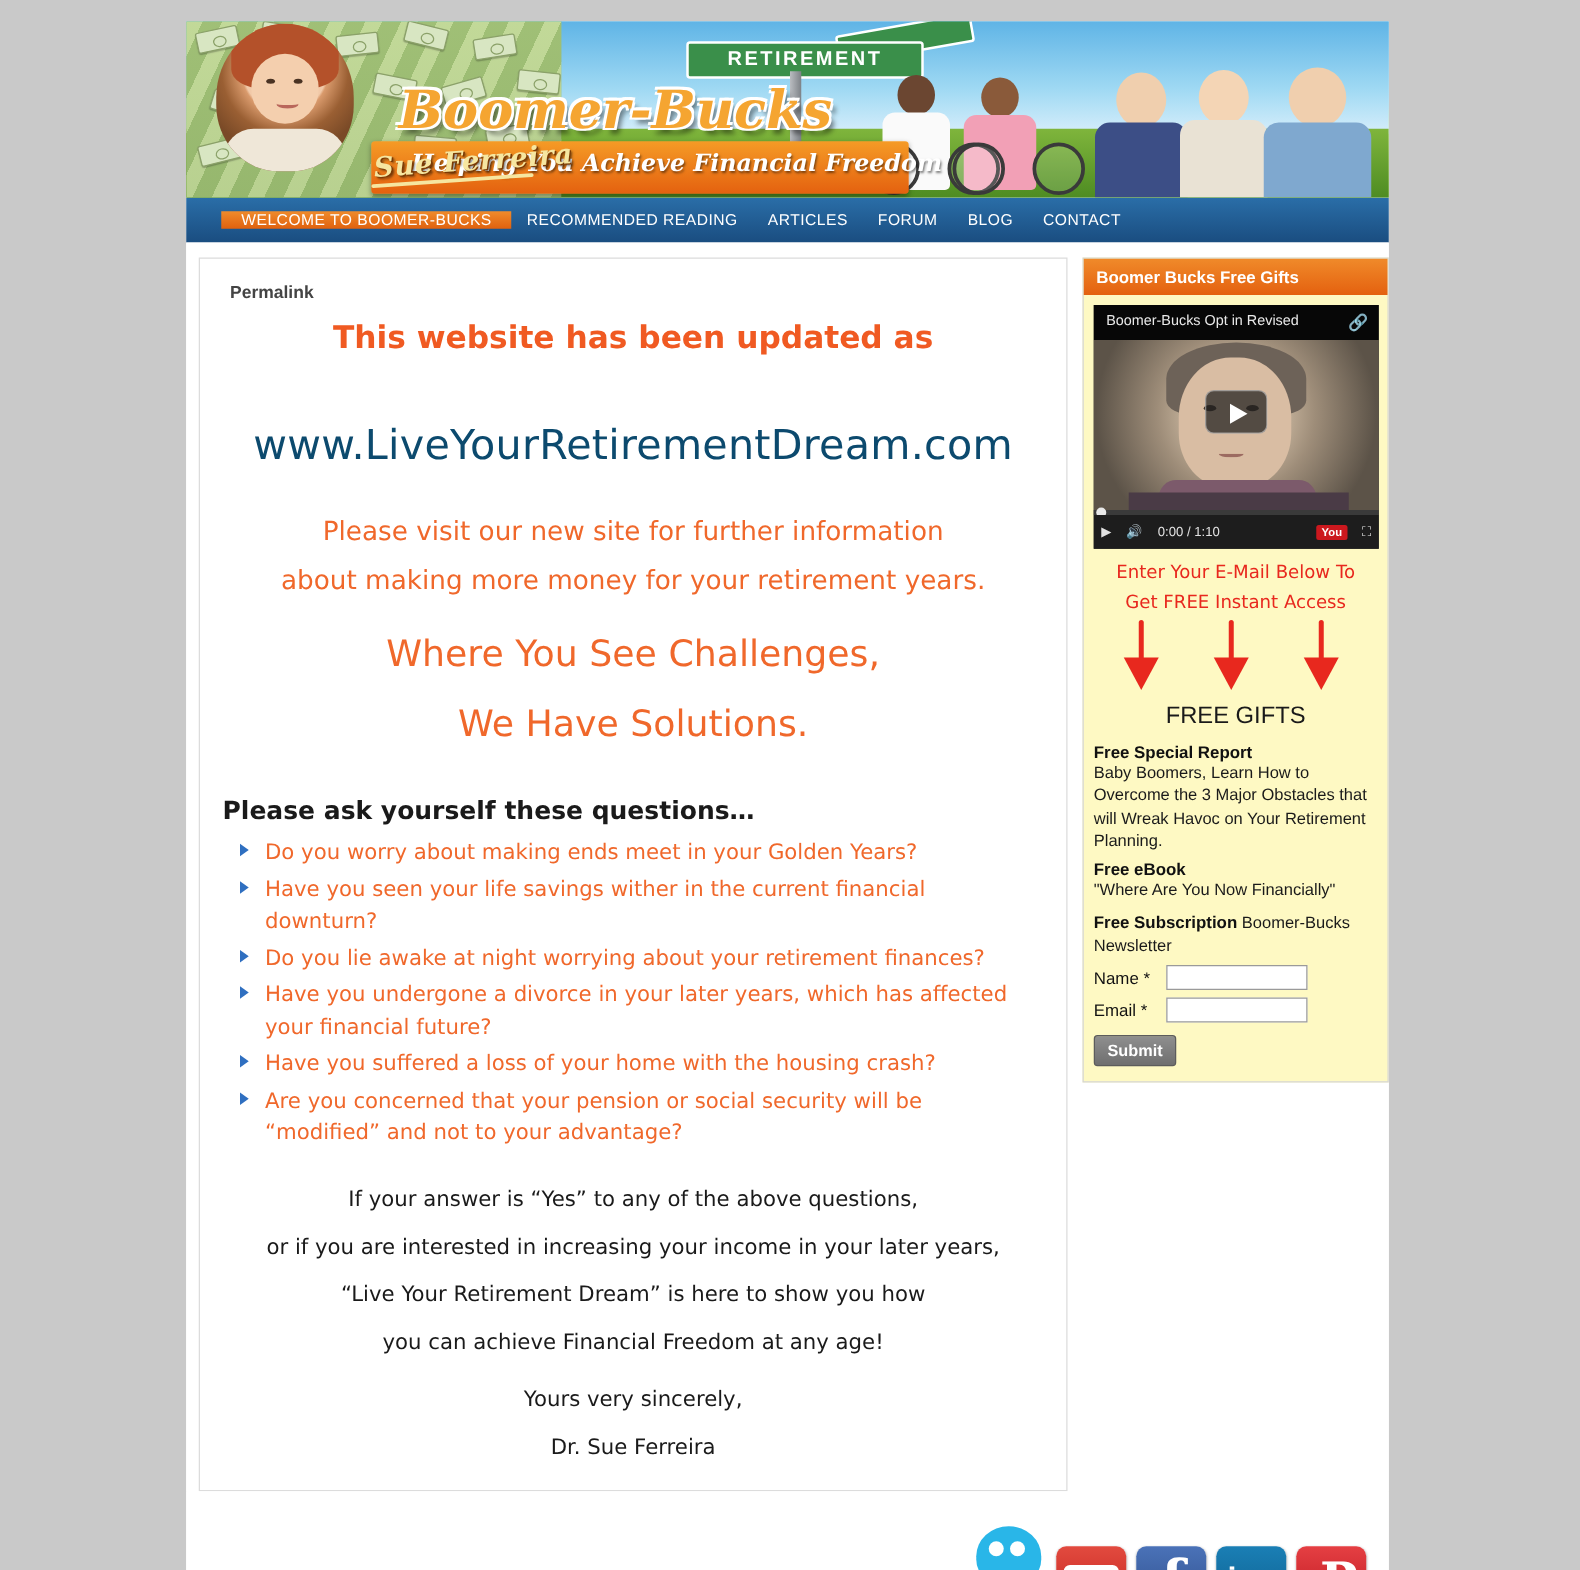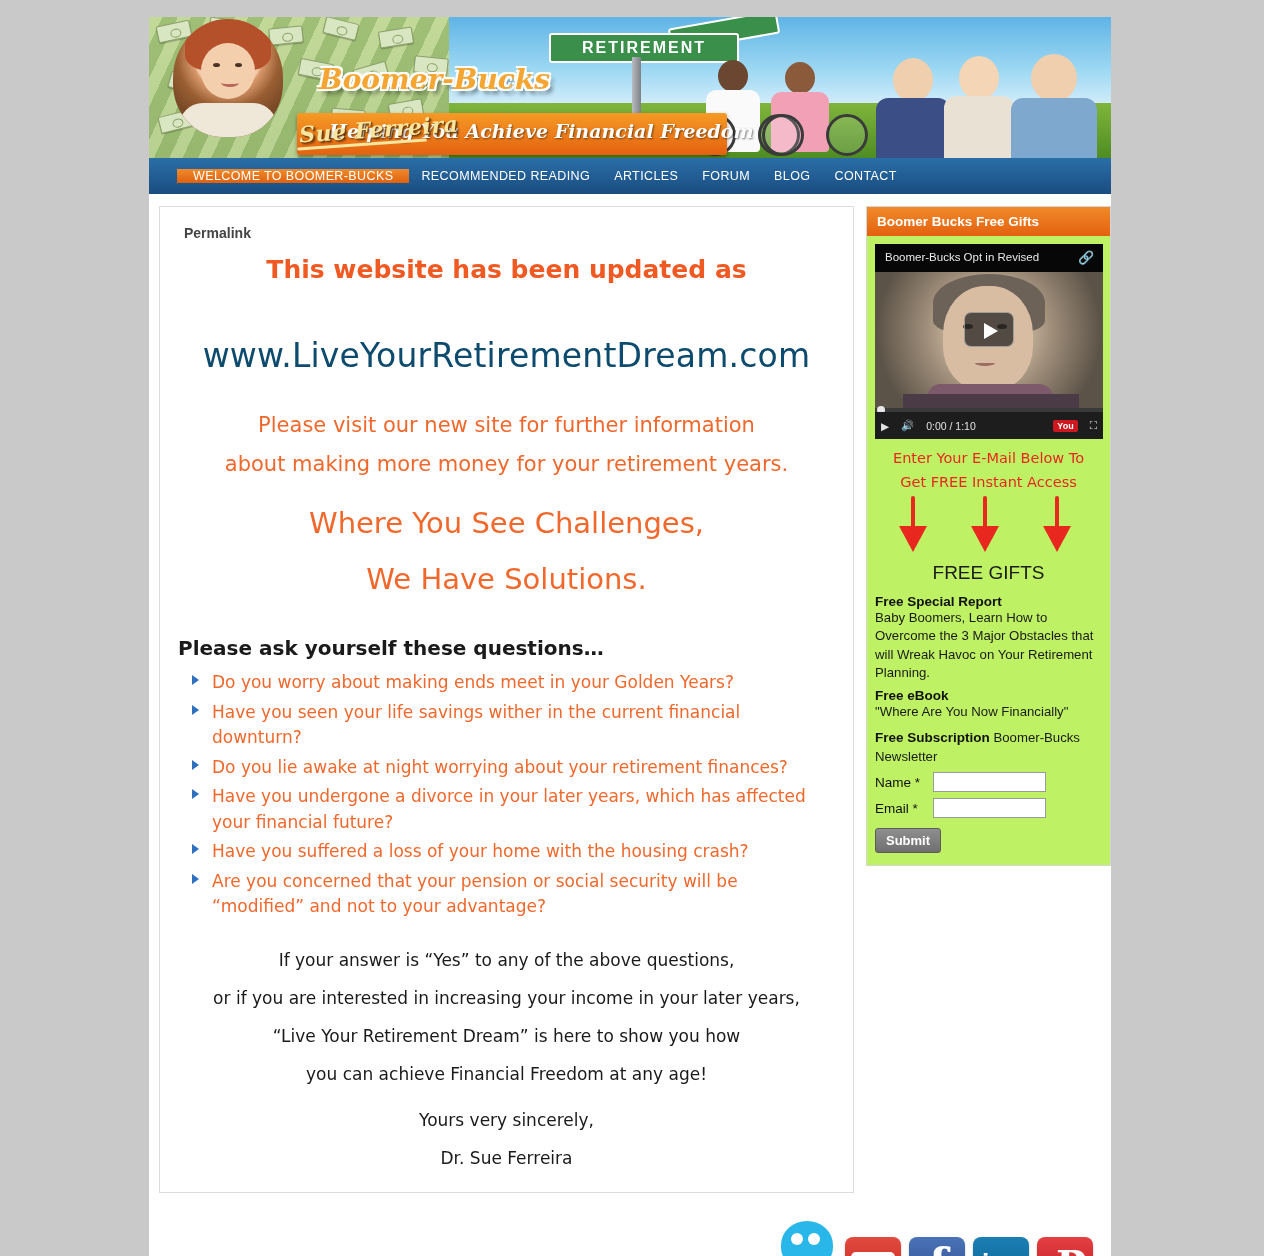--- a/index.html
+++ b/index.html
@@ -103,21 +103,21 @@
     transform: rotate(-4deg);
   }
   .sign-underline {
     position: absolute; left: 148px; top: 126px; width: 130px; height: 3px;
     background: #f6e6a0; border-radius: 2px; transform: rotate(-4deg);
   }
   .brand {
     position: absolute; left: 170px; top: 46px;
     font-family: "DejaVu Serif", serif;
     font-weight: bold; font-style: italic;
-    font-size: 28px;
+    font-size: 42px;
     color: #f5a531;
     text-shadow: -2px -2px 0 #fff, 2px -2px 0 #fff, -2px 2px 0 #fff, 2px 2px 0 #fff, 4px 5px 4px rgba(0,0,0,.45);
     white-space: nowrap;
   }
   .tagline-bar {
     position: absolute; left: 148px; top: 96px;
     width: 430px; height: 42px;
     background: linear-gradient(to bottom, #f59b26, #e4610f);
     border-radius: 3px;
     box-shadow: 0 2px 4px rgba(0,0,0,.35);
@@ -268,21 +268,21 @@
   }
   .p-black.gap { margin-top: 26px; }
 
   
   .side-col {
     width: 245px;
     margin-left: 12px;
   }
   .side-box {
     border: 1px solid #d5d5d5;
-    background: #bef264;
+    background: #fef9c3;
   }
   .side-head {
     background: linear-gradient(to bottom,#f08a2a,#e4610f);
     color: #fff; font-weight: bold; font-size: 13.5px;
     padding: 7px 10px;
   }
   .side-body { padding: 8px 8px 12px 8px; }
   .video {
     position: relative;
     width: 228px; height: 195px;

